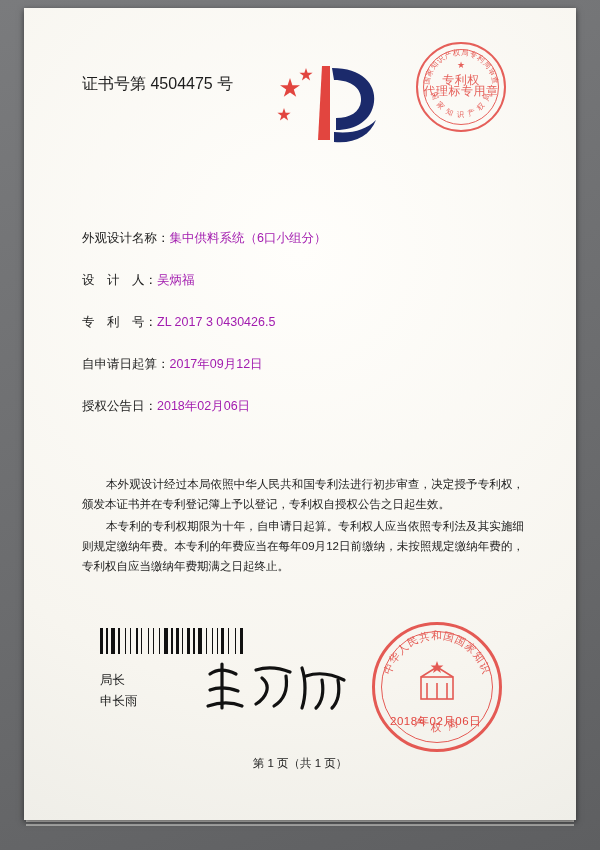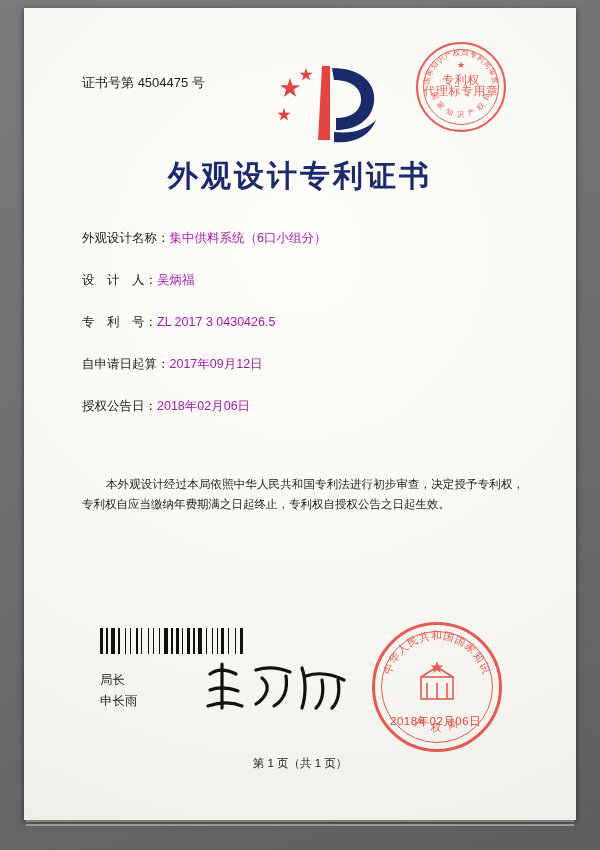--- a/index.html
+++ b/index.html
@@ -224,21 +224,21 @@
     width: 552px;
     text-align: center;
     font-size: 11.5px;
     color: #1d1d1d;
   }
 
   .cert-no {
     position: absolute;
     left: 58px;
     top: 66px;
-    font-size: 13px;
+    font-size: 16px;
     color: #1d1d1d;
   }
 </style>
 </head>
 <body>
 
 <div id="page">
 
   <div class="edge e1"></div>
   <div class="edge e2"></div>
@@ -281,42 +281,42 @@
           <polygon points="14,48 15.6,52.8 20.6,52.8 16.6,55.8 18.1,60.6 14,57.6 9.9,60.6 11.4,55.8 7.4,52.8 12.4,52.8"></polygon>
         </g>
 
         <polygon points="52,6 60,6 60,80 48,80" fill="#e2453f"></polygon>
 
         <path d="M62,8 C92,8 106,24 104,42 C102,60 86,70 66,70 L66,58 C80,58 90,52 91,41 C92,29 82,20 64,20 Z" fill="#1b2a6b"></path>
         <path d="M64,72 C82,74 96,70 106,60 C100,76 84,84 64,82 Z" fill="#1b2a6b"></path>
       </svg>
     </div>
 
-    <div class="title">外观设计专利证书</div>
 
     <div class="fields">
       <div class="field-row">
         <span class="field-label">外观设计名称：</span><span class="field-value">集中供料系统（6口小组分）</span>
       </div>
       <div class="field-row">
         <span class="field-label">设　计　人：</span><span class="field-value">吴炳福</span>
       </div>
       <div class="field-row">
         <span class="field-label">专　利　号：</span><span class="field-value">ZL 2017 3 0430426.5</span>
       </div>
       <div class="field-row">
         <span class="field-label">自申请日起算：</span><span class="field-value">2017年09月12日</span>
       </div>
       <div class="field-row">
         <span class="field-label">授权公告日：</span><span class="field-value">2018年02月06日</span>
       </div>
     </div>
 
     <div class="body-text">
-      <p>本外观设计经过本局依照中华人民共和国专利法进行初步审查，决定授予专利权，专利权自应当缴纳年费期满之日起终止，专利权自授权公告之日起生效。</p>
+      <p>本外观设计经过本局依照中华人民共和国专利法进行初步审查，决定授予专利权，颁发本证书并在专利登记簿上予以登记，专利权自授权公告之日起生效。</p>
+      <p>本专利的专利权期限为十年，自申请日起算。专利权人应当依照专利法及其实施细则规定缴纳年费。本专利的年费应当在每年09月12日前缴纳，未按照规定缴纳年费的，专利权自应当缴纳年费期满之日起终止。</p>
     </div>
 
     <div class="barcode" id="barcode">
         <i style="left: 0px; width: 3px;"></i>
         <i style="left: 6px; width: 2px;"></i>
         <i style="left: 11px; width: 4px;"></i>
         <i style="left: 18px; width: 2px;"></i>
         <i style="left: 25px; width: 1px;"></i>
         <i style="left: 30px; width: 1px;"></i>
         <i style="left: 36px; width: 2px;"></i>

